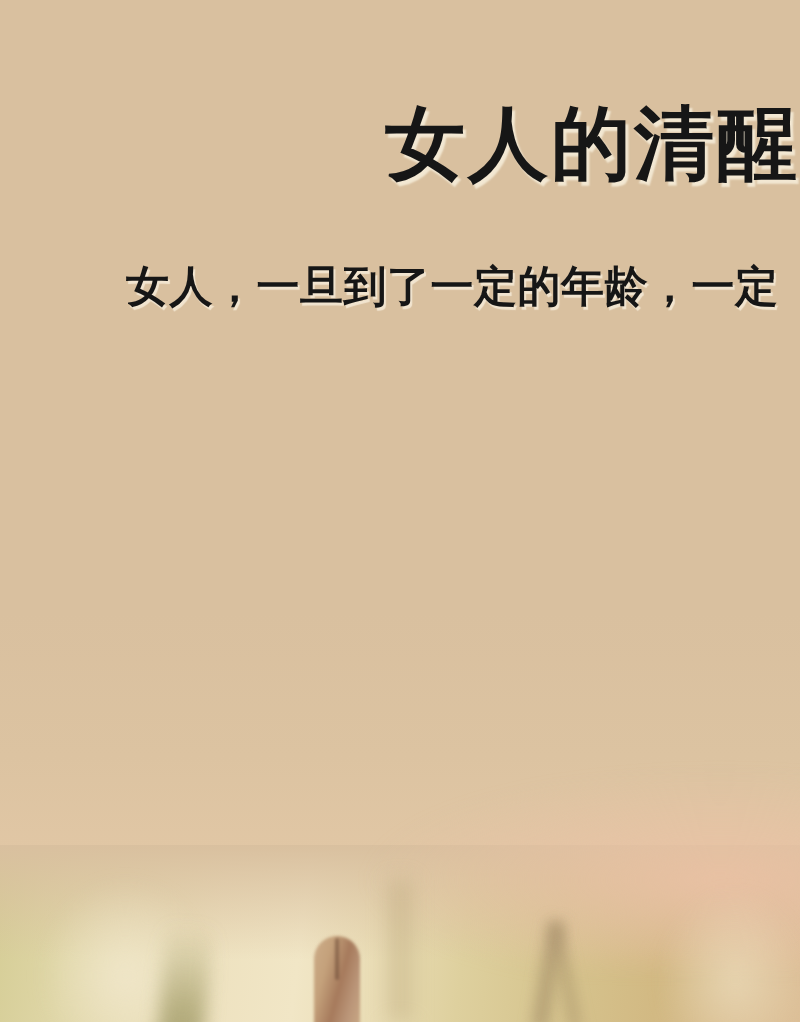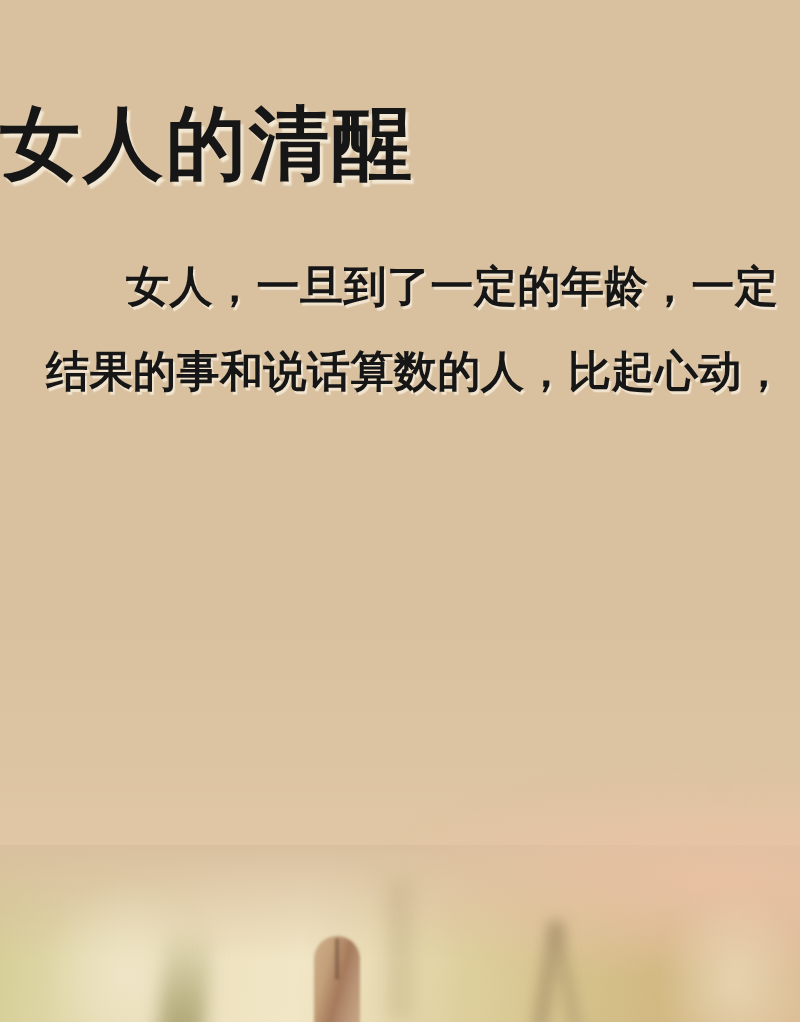--- a/index.html
+++ b/index.html
@@ -86,21 +86,21 @@
   .pistil-seam {
     position: absolute; left: 21px; top: 2px; width: 4px; height: 42px;
     border-radius: 3px;
     background: rgba(92,60,42,0.45);
   }
 
   
   .text-layer { position: absolute; inset: 0; color: #161616; }
   .poster-title {
     padding-top: 102px;
-    text-align: left;
+    text-align: right;
     font-size: 80px;
     line-height: 1.05;
     font-weight: 900;
     letter-spacing: 3px;
     text-shadow: 3px 4px 2px rgba(247,238,220,0.85);
   }
   .poster-body {
     margin-top: 58px;
     padding: 0 46px;
     font-size: 43px;
@@ -128,17 +128,16 @@
   <div class="streak-right-b"></div>
   <div class="streak-mid"></div>
   <div class="pistil">
     <div class="pistil-seam"></div>
   </div>
 
   <div class="text-layer">
     <div class="poster-title">女人的清醒</div>
     <div class="poster-body">
       <div class="text-line indent">女人，一旦到了一定的年龄，一定</div>
-      <div class="text-line">结果的事和说话算数的人，比起心动，</div>
     </div>
   </div>
 
 </div>
 
 </body></html>

